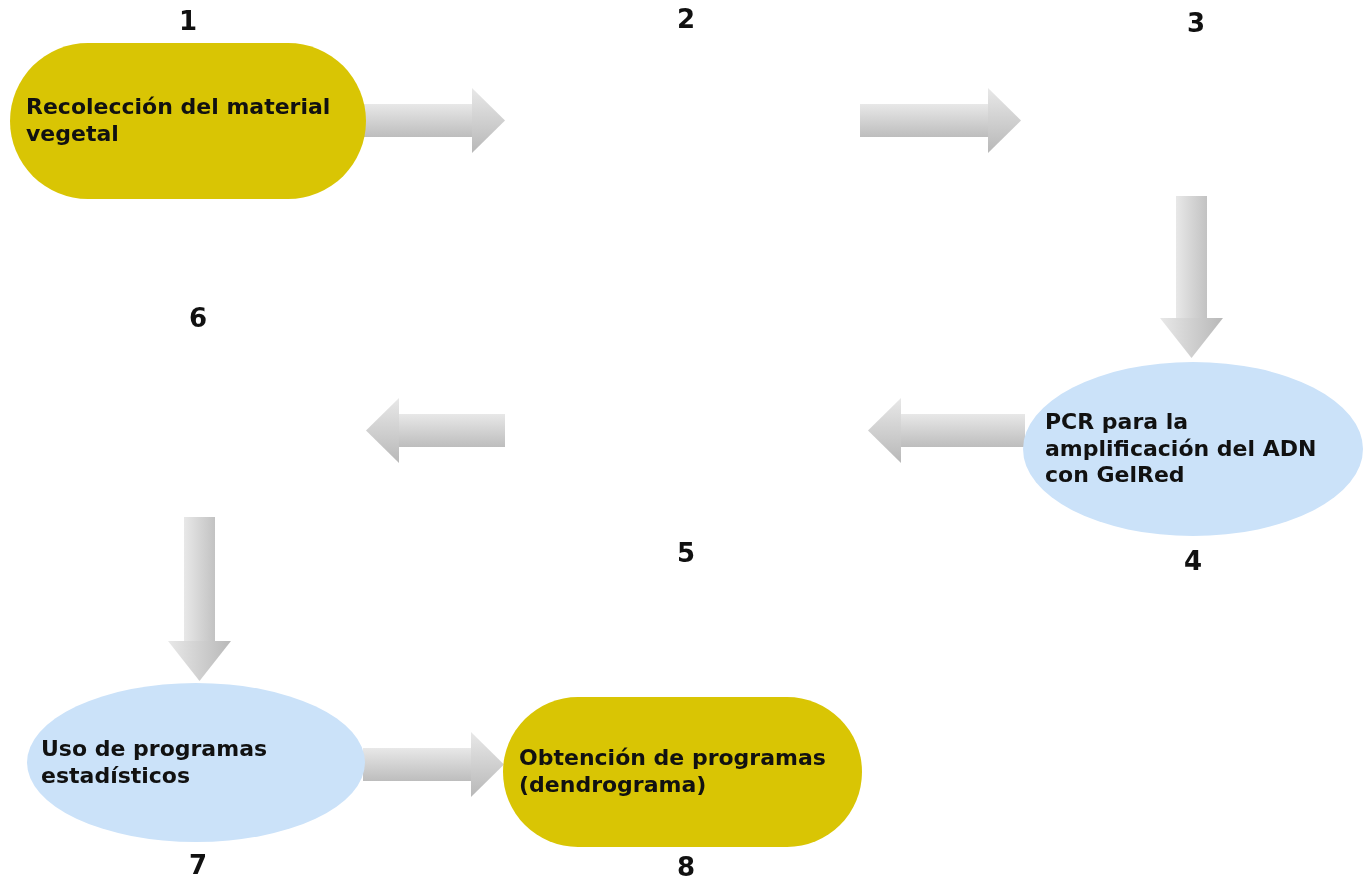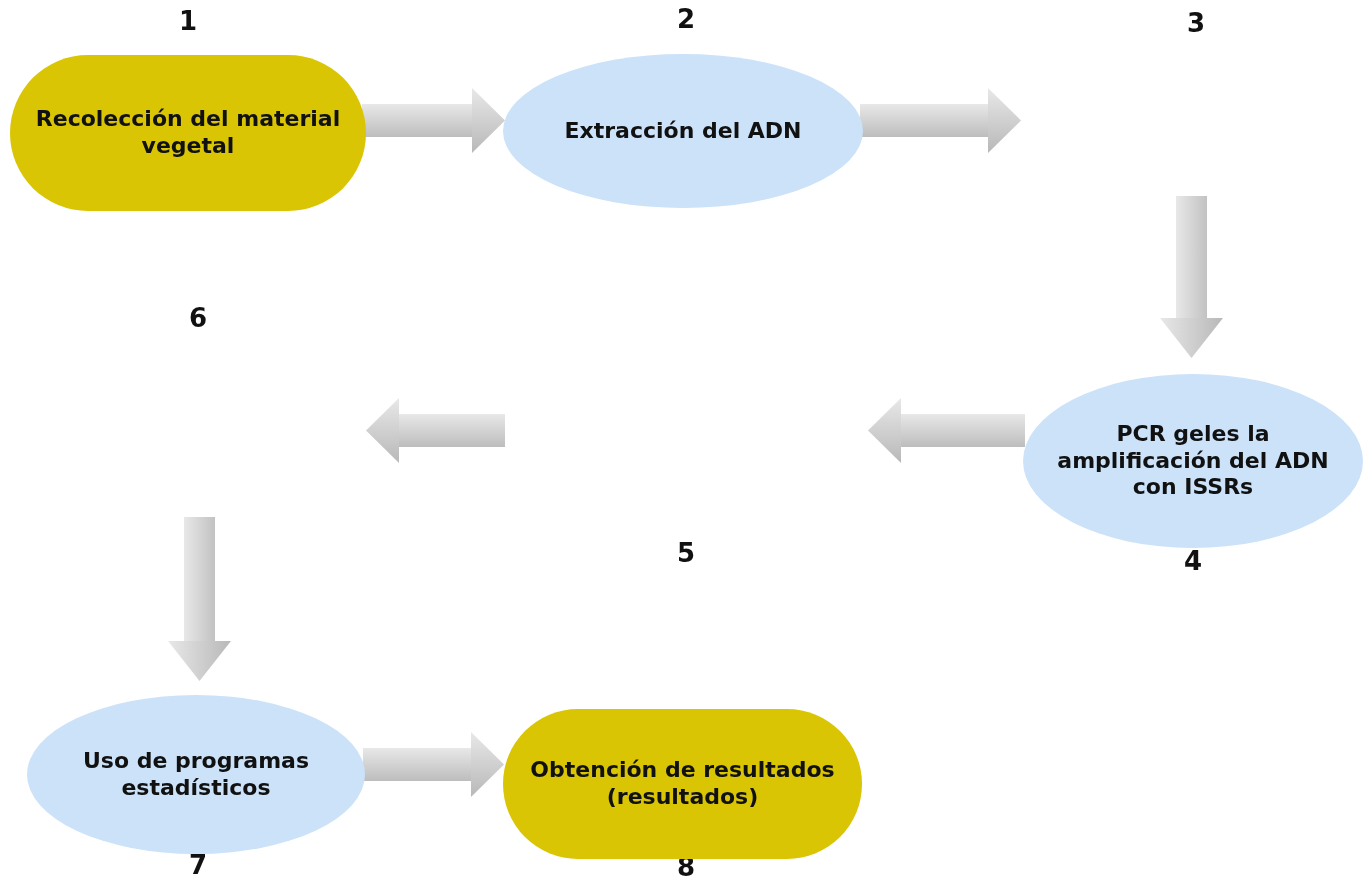--- a/index.html
+++ b/index.html
@@ -6,27 +6,26 @@
   #canvas{
     position:relative;
     width:1364px;height:888px;
     background:#ffffff;
     font-family:"DejaVu Sans","Liberation Sans",sans-serif;
     overflow:hidden;
   }
   .node{
     position:absolute;
     display:flex;align-items:center;justify-content:center;
-    text-align:center;
+    text-align:left;
     font-weight:bold;
     font-size:22px;
     line-height:1.22;
     color:var(--text,#111);
     box-sizing:border-box;
-    margin-top:12px;
   }
   .ellipse{background:var(--step,#cbe2f9);border-radius:50%;}
   .stadium{background:var(--highlight,#d9c504);}
   .num{
     position:absolute;
     width:60px;
     text-align:center;
     font-weight:bold;
     font-size:26px;
     color:var(--text,#111);
@@ -96,26 +95,23 @@
   <span class="num num3">3</span>
   <span class="num num4">4</span>
   <span class="num num5">5</span>
   <span class="num num6">6</span>
   <span class="num num7">7</span>
   <span class="num num8">8</span>
 
   <div class="node stadium n1">
     <span>Recolección del material vegetal</span>
   </div>
-  <div class="node ellipse n2">
-    <span>Extracción del ADN</span>
-  </div>
   <div class="node ellipse n4">
-    <span>PCR geles la amplificación del ADN con ISSRs</span>
+    <span>PCR para la amplificación del ADN con GelRed</span>
   </div>
   <div class="node ellipse n7">
     <span>Uso de programas estadísticos</span>
   </div>
   <div class="node stadium n8">
-    <span>Obtención de resultados (resultados)</span>
+    <span>Obtención de programas (dendrograma)</span>
   </div>
 
 </div>
 
 </body></html>

